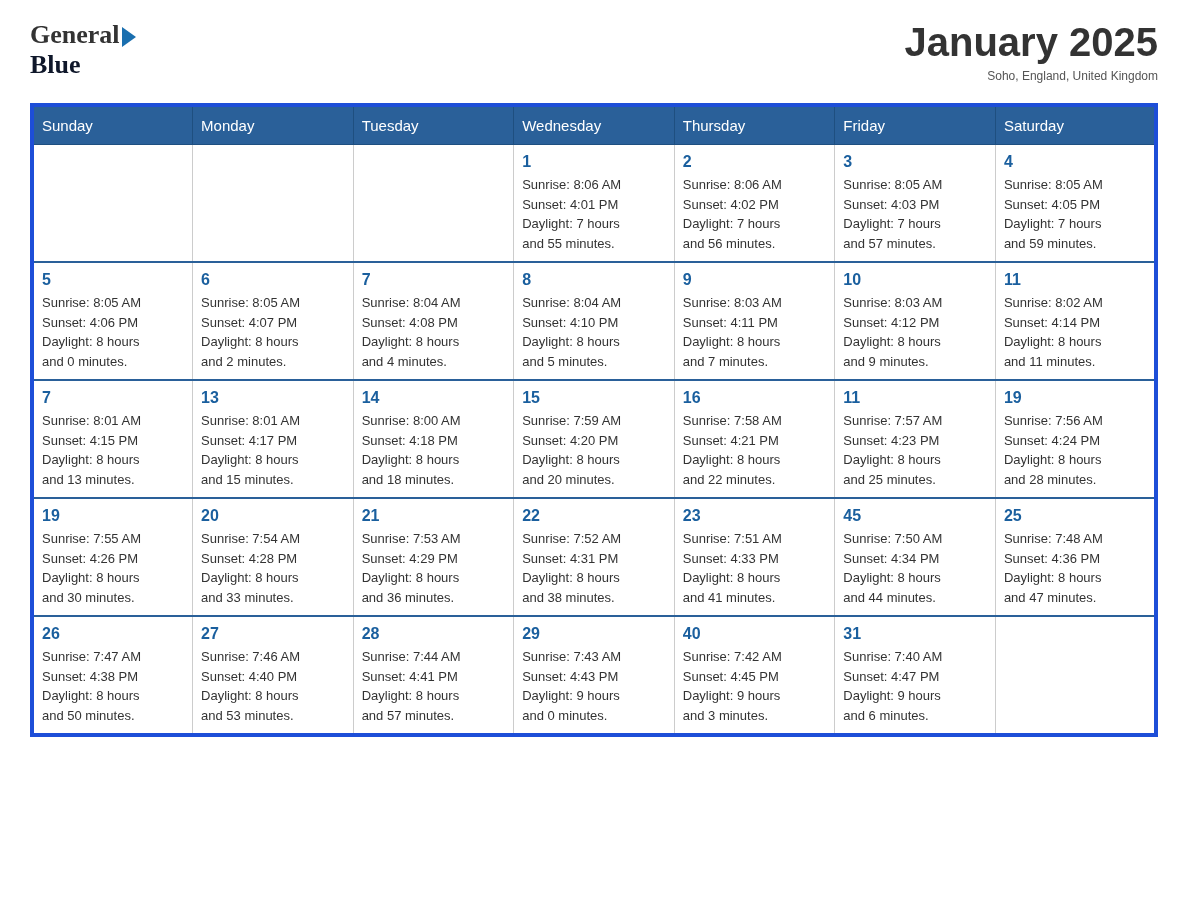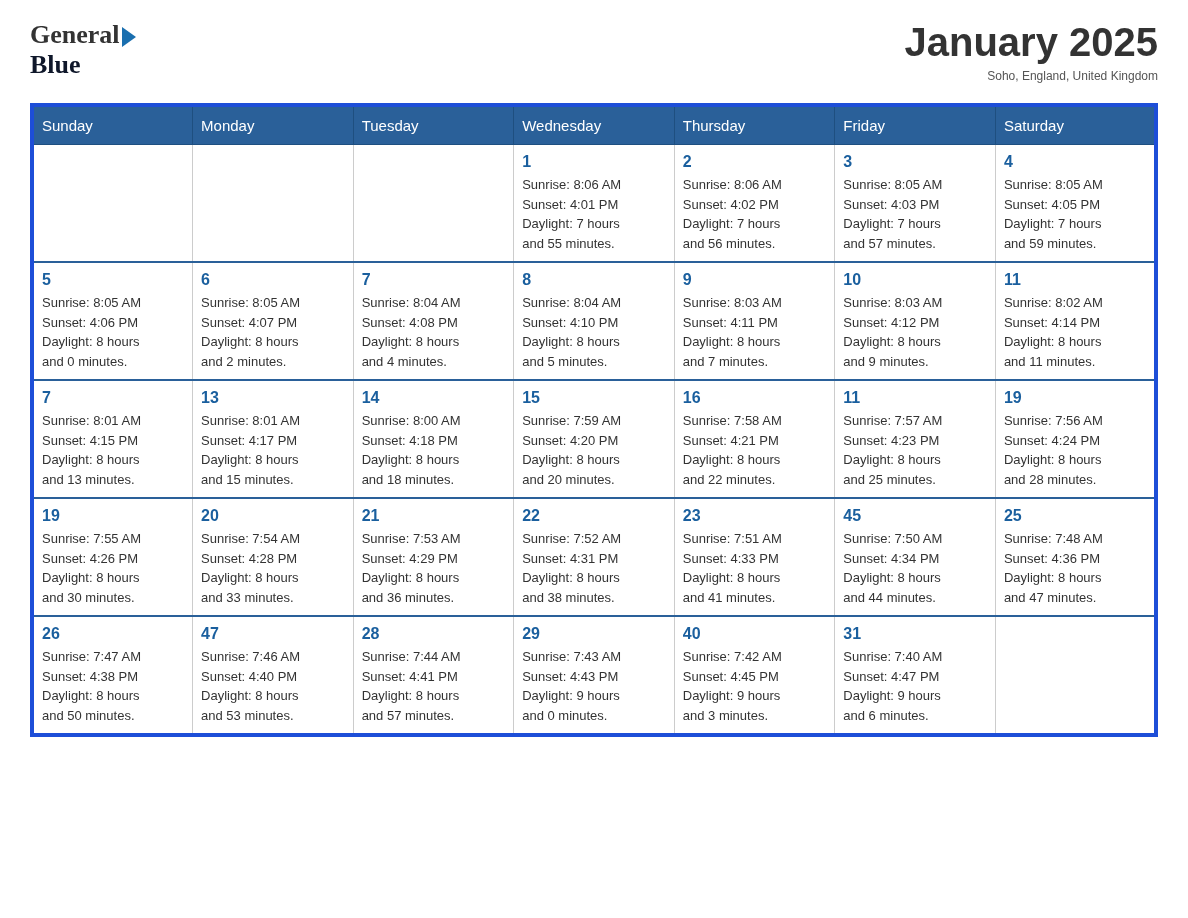--- a/index.html
+++ b/index.html
@@ -243,21 +243,21 @@
           <span class="day-number">25</span>
           <div class="day-info">Sunrise: 7:48 AM<br>Sunset: 4:36 PM<br>Daylight: 8 hours<br>and 47 minutes.</div>
         </td>
       </tr>
       <tr>
         <td>
           <span class="day-number">26</span>
           <div class="day-info">Sunrise: 7:47 AM<br>Sunset: 4:38 PM<br>Daylight: 8 hours<br>and 50 minutes.</div>
         </td>
         <td>
-          <span class="day-number">47</span>
+          <span class="day-number">27</span>
           <div class="day-info">Sunrise: 7:46 AM<br>Sunset: 4:40 PM<br>Daylight: 8 hours<br>and 53 minutes.</div>
         </td>
         <td>
           <span class="day-number">28</span>
           <div class="day-info">Sunrise: 7:44 AM<br>Sunset: 4:41 PM<br>Daylight: 8 hours<br>and 57 minutes.</div>
         </td>
         <td>
           <span class="day-number">29</span>
           <div class="day-info">Sunrise: 7:43 AM<br>Sunset: 4:43 PM<br>Daylight: 9 hours<br>and 0 minutes.</div>
         </td>

